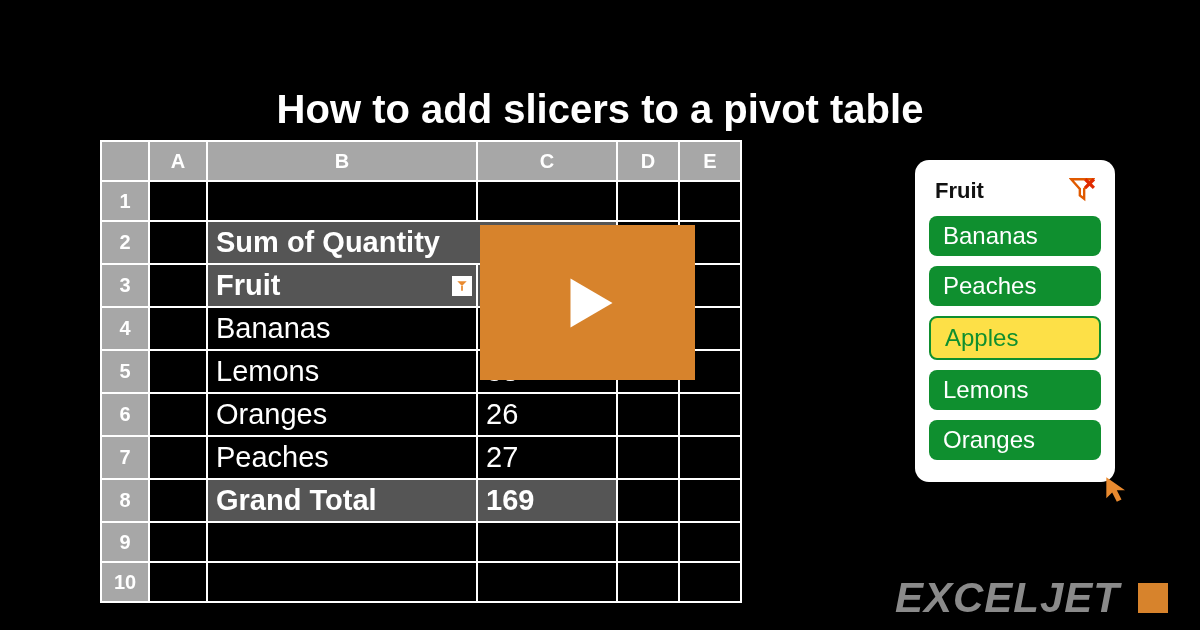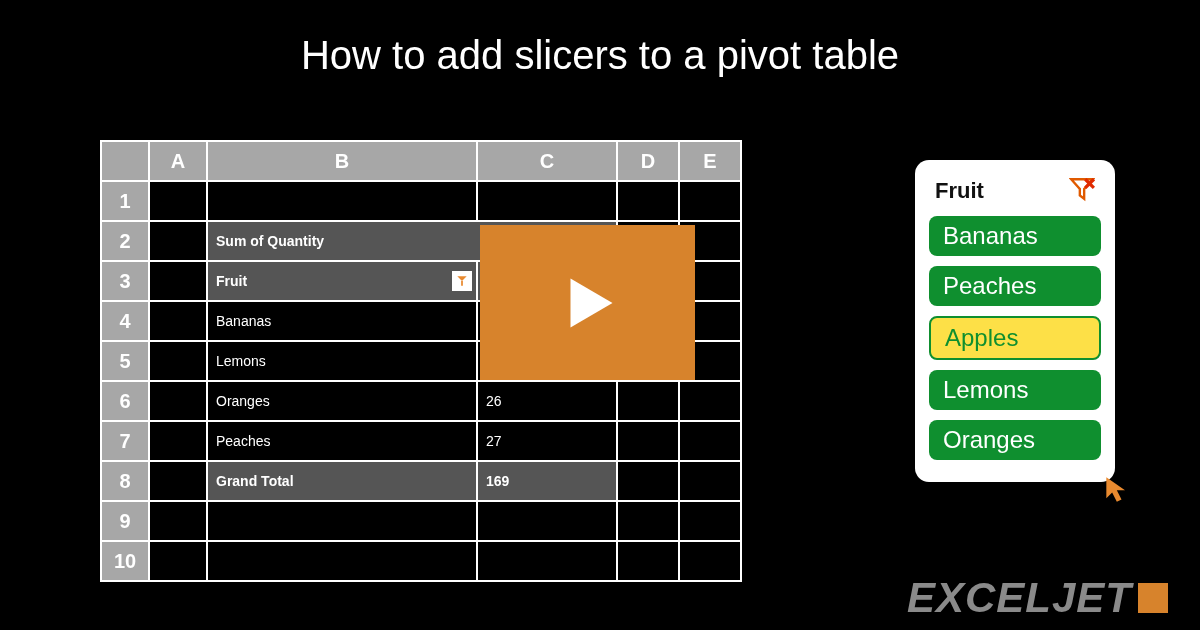--- a/index.html
+++ b/index.html
@@ -7,23 +7,23 @@
     background: #000;
     width: 1200px;
     height: 630px;
     font-family: Arial, Helvetica, sans-serif;
     position: relative;
     overflow: hidden;
   }
   .title {
     color: #fff;
     font-size: 40px;
-    font-weight: normal;
+    font-weight: bold;
     text-align: center;
-    padding-top: 33px;
+    padding-top: 87px;
   }
   .sheet {
     position: absolute;
     left: 100px;
     top: 140px;
     border-collapse: collapse;
   }
   .sheet td, .sheet th {
     border: 2px solid #fff;
   }
@@ -45,21 +45,21 @@
     height: 40px;
   }
   .col-A { width: 58px; }
   .col-B { width: 270px; }
   .col-C { width: 140px; }
   .col-D { width: 62px; }
   .col-E { width: 62px; }
   .cell {
     background: #000;
     color: #fff;
-    font-size: 14px;
+    font-size: 29px;
     padding: 4px 8px;
     height: 40px;
     vertical-align: middle;
   }
   .cell.dark {
     background: #555;
     font-weight: bold;
   }
   .cell.num { text-align: left; }
   .cell.orange { color: #e98a2f; font-weight: bold; }
@@ -140,21 +140,21 @@
     position: absolute;
     right: 32px;
     bottom: 8px;
     color: #8a8a8a;
     font-size: 42px;
     font-weight: 900;
     letter-spacing: 1px;
     font-style: italic;
     display: flex;
     align-items: center;
-    gap: 6px;
+    gap: 18px;
   }
   .brand .accent {
     width: 30px;
     height: 30px;
     background: #d7832c;
     display: inline-block;
   }
 </style>
 </head>
 <body>

